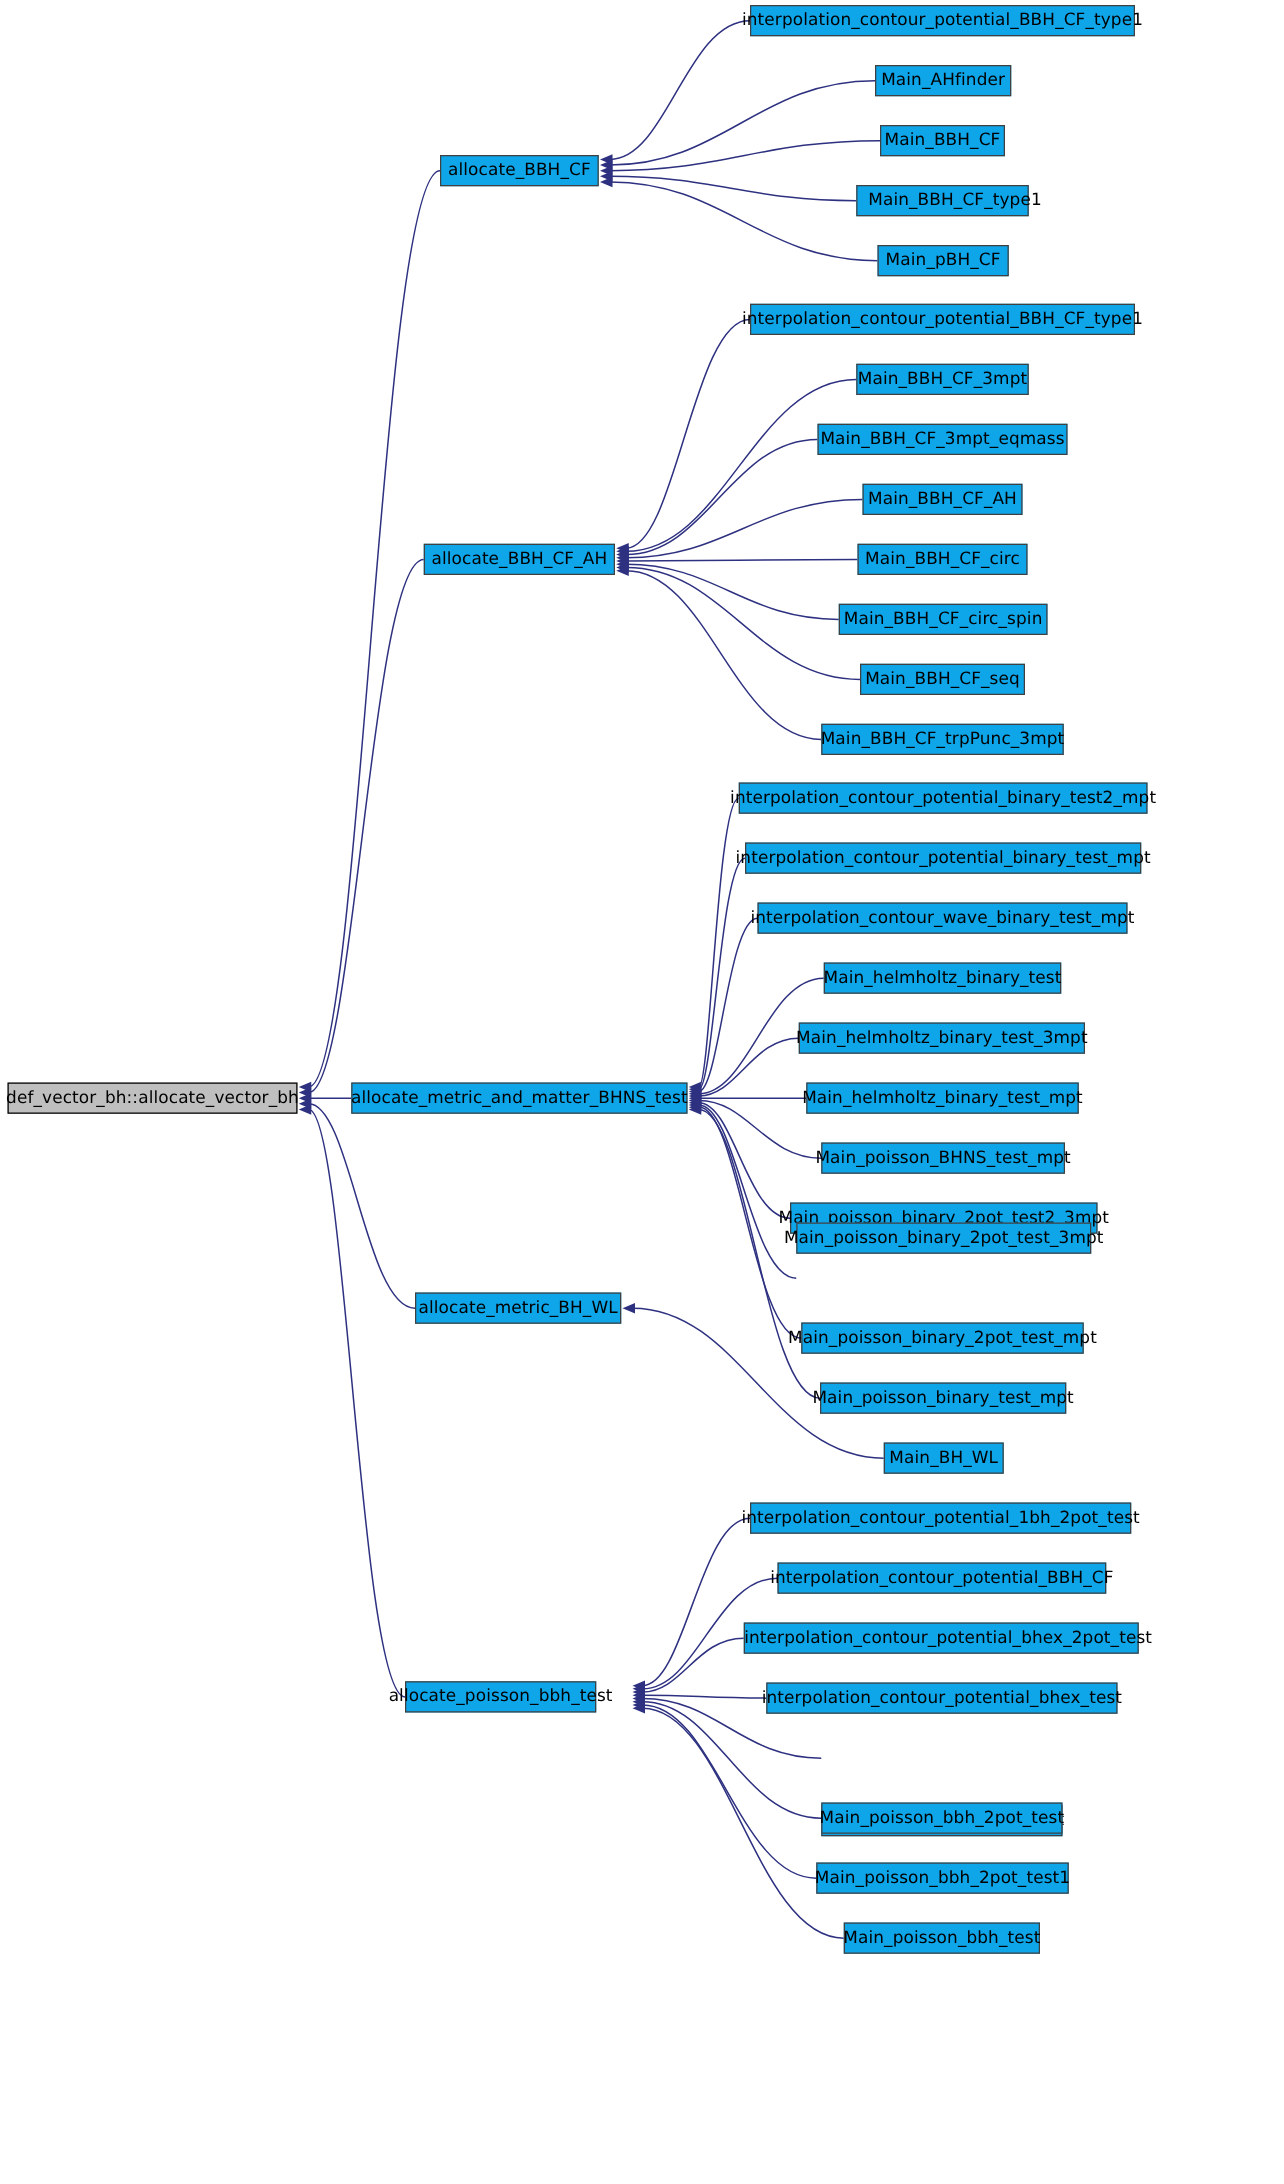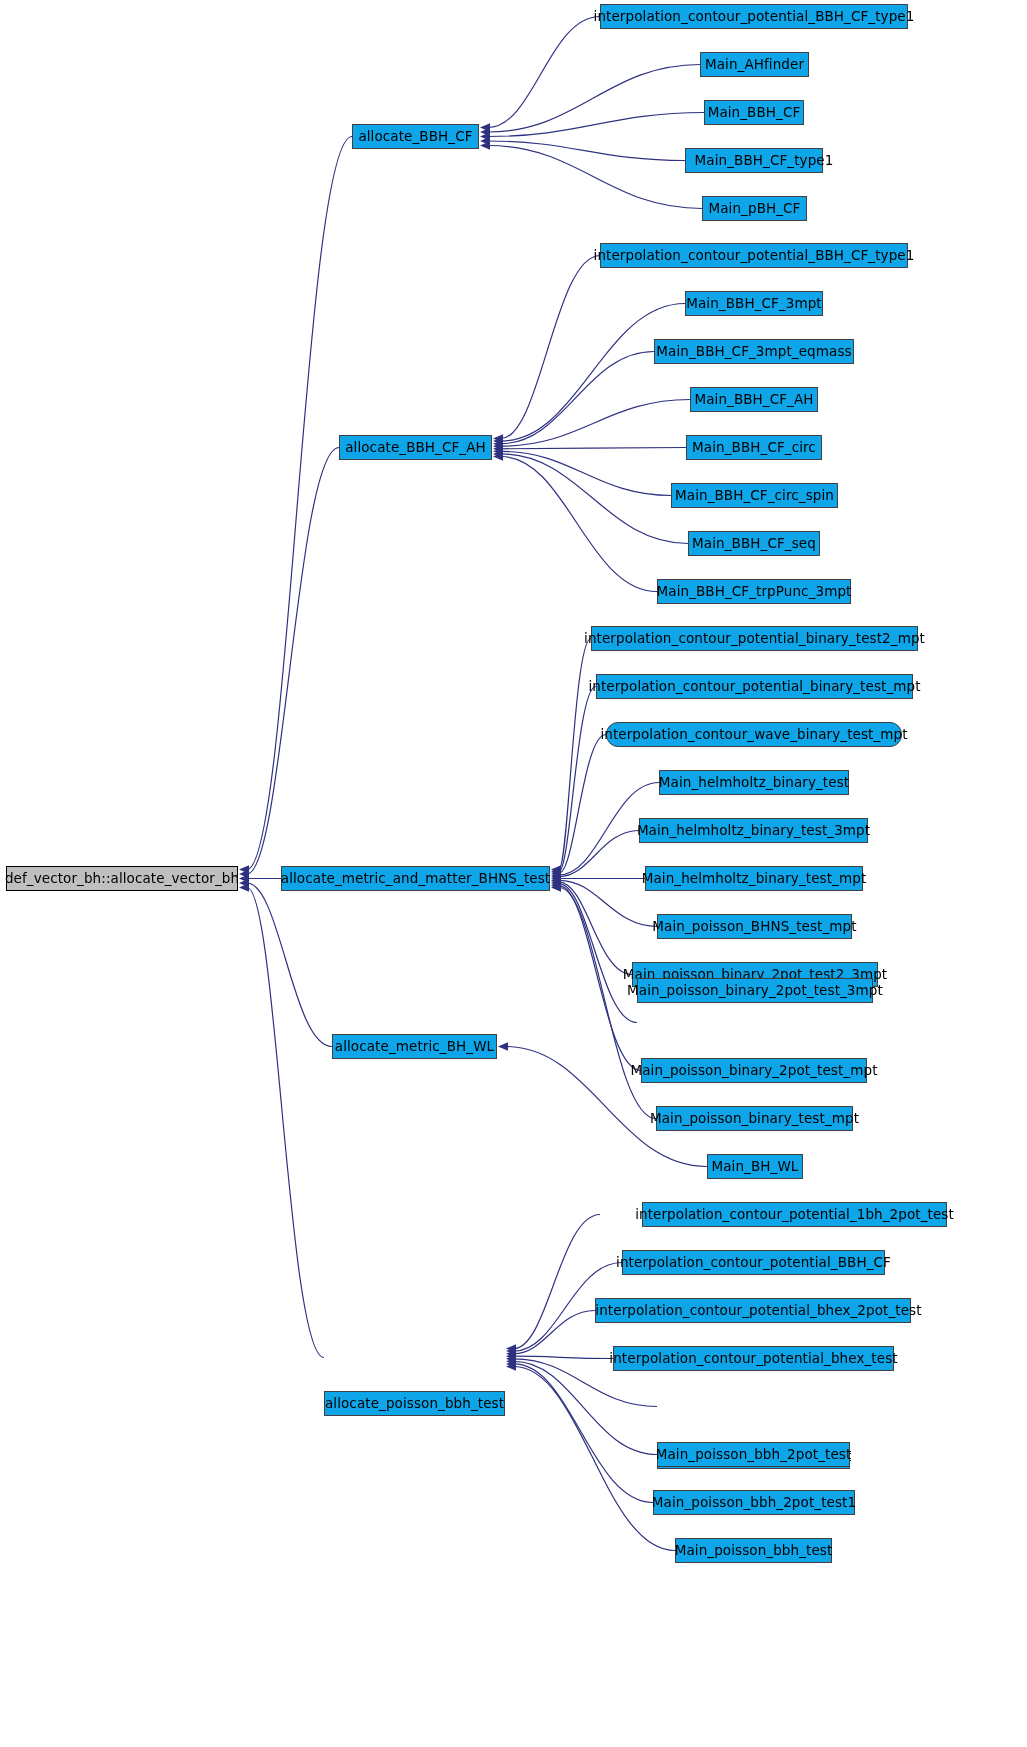--- a/index.html
+++ b/index.html
@@ -137,21 +137,21 @@
     </div>
     <div class="node" style="left: 339px; top: 435px; width: 153px;">
       <span class="node-label">allocate_BBH_CF_AH</span>
     </div>
     <div class="node" style="left: 281px; top: 866px; width: 269px;">
       <span class="node-label">allocate_metric_and_matter_BHNS_test</span>
     </div>
     <div class="node" style="left: 332px; top: 1034px; width: 165px;">
       <span class="node-label">allocate_metric_BH_WL</span>
     </div>
-    <div class="node" style="left: 324px; top: 1345px; width: 181px; margin-top: 46px;">
+    <div class="node" style="left: 324px; top: 1345px; width: 153px;">
       <span class="node-label">allocate_poisson_bbh_test</span>
     </div>
     <div class="node" style="left: 600px; top: 4px; width: 308px;">
       <span class="node-label">interpolation_contour_potential_BBH_CF_type1</span>
     </div>
     <div class="node" style="left: 700px; top: 52px; width: 109px;">
       <span class="node-label">Main_AHfinder</span>
     </div>
     <div class="node" style="left: 704px; top: 100px; width: 100px;">
       <span class="node-label">Main_BBH_CF</span>
@@ -185,21 +185,21 @@
     </div>
     <div class="node" style="left: 657px; top: 579px; width: 194px;">
       <span class="node-label">Main_BBH_CF_trpPunc_3mpt</span>
     </div>
     <div class="node" style="left: 591px; top: 626px; width: 327px;">
       <span class="node-label">interpolation_contour_potential_binary_test2_mpt</span>
     </div>
     <div class="node" style="left: 596px; top: 674px; width: 317px;">
       <span class="node-label">interpolation_contour_potential_binary_test_mpt</span>
     </div>
-    <div class="node" style="left: 606px; top: 722px; width: 296px; border-radius: 12px;">
+    <div class="node" style="left: 606px; top: 722px; width: 296px;">
       <span class="node-label">interpolation_contour_wave_binary_test_mpt</span>
     </div>
     <div class="node" style="left: 659px; top: 770px; width: 190px;">
       <span class="node-label">Main_helmholtz_binary_test</span>
     </div>
     <div class="node" style="left: 639px; top: 818px; width: 229px;">
       <span class="node-label">Main_helmholtz_binary_test_3mpt</span>
     </div>
     <div class="node" style="left: 645px; top: 866px; width: 218px;">
       <span class="node-label">Main_helmholtz_binary_test_mpt</span>
@@ -215,21 +215,21 @@
     </div>
     <div class="node" style="left: 641px; top: 1058px; width: 226px;">
       <span class="node-label">Main_poisson_binary_2pot_test_mpt</span>
     </div>
     <div class="node" style="left: 656px; top: 1106px; width: 197px;">
       <span class="node-label">Main_poisson_binary_test_mpt</span>
     </div>
     <div class="node" style="left: 707px; top: 1154px; width: 96px;">
       <span class="node-label">Main_BH_WL</span>
     </div>
-    <div class="node" style="left: 600px; top: 1202px; width: 305px; margin-left: 42px;">
+    <div class="node" style="left: 600px; top: 1202px; width: 305px;">
       <span class="node-label">interpolation_contour_potential_1bh_2pot_test</span>
     </div>
     <div class="node" style="left: 622px; top: 1250px; width: 263px;">
       <span class="node-label">interpolation_contour_potential_BBH_CF</span>
     </div>
     <div class="node" style="left: 595px; top: 1298px; width: 316px; padding-left: 11px;">
       <span class="node-label">interpolation_contour_potential_bhex_2pot_test</span>
     </div>
     <div class="node" style="left: 613px; top: 1346px; width: 281px;">
       <span class="node-label">interpolation_contour_potential_bhex_test</span>

